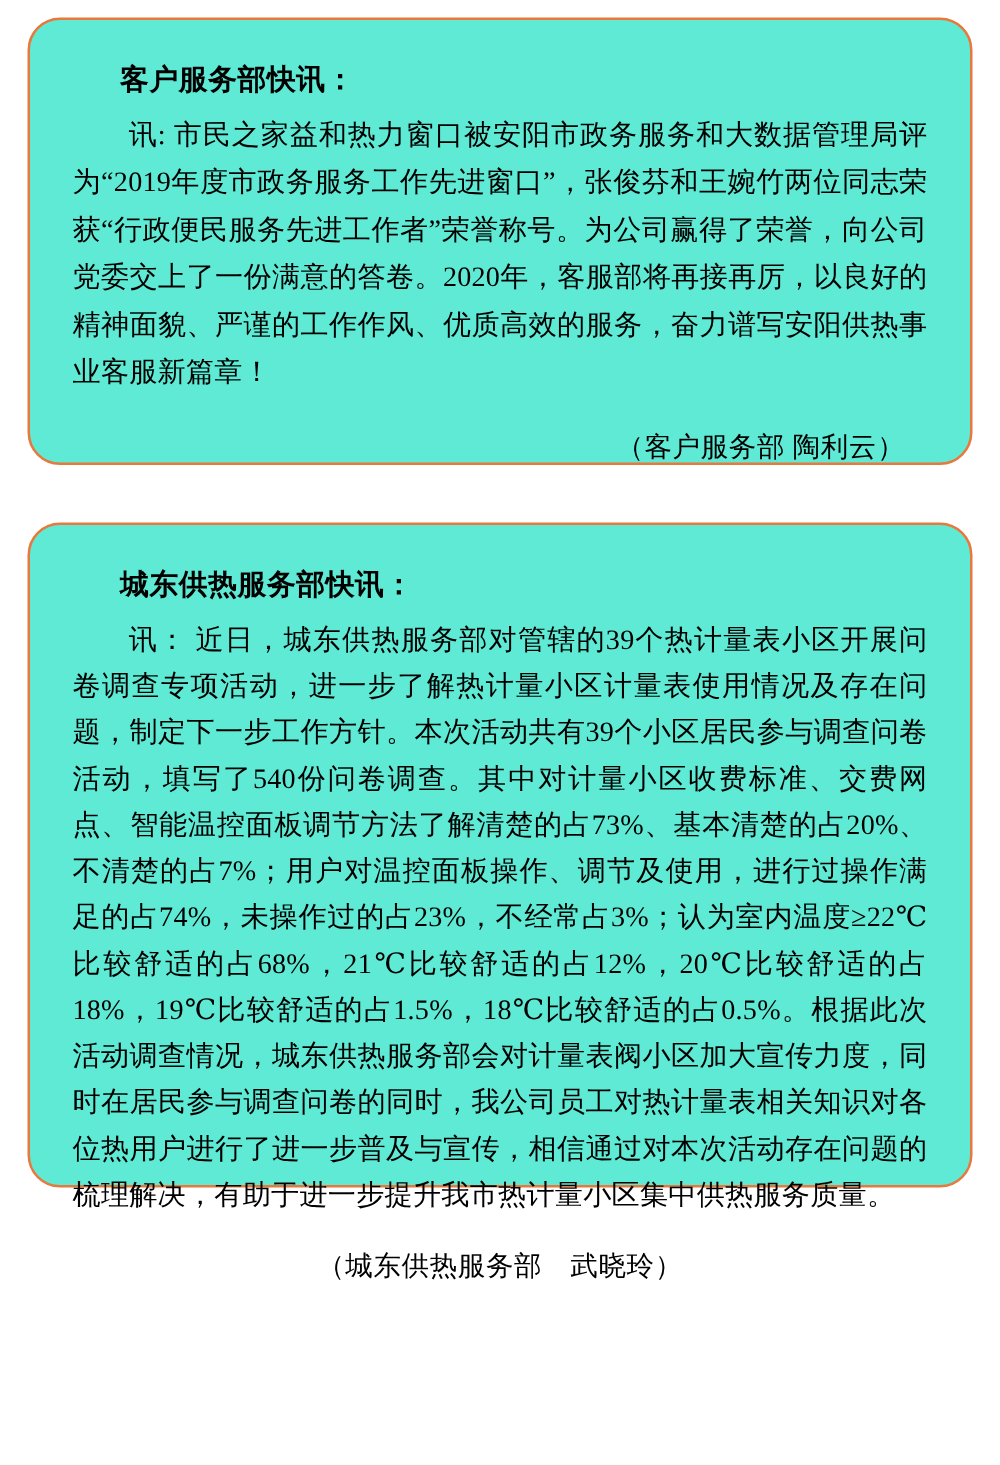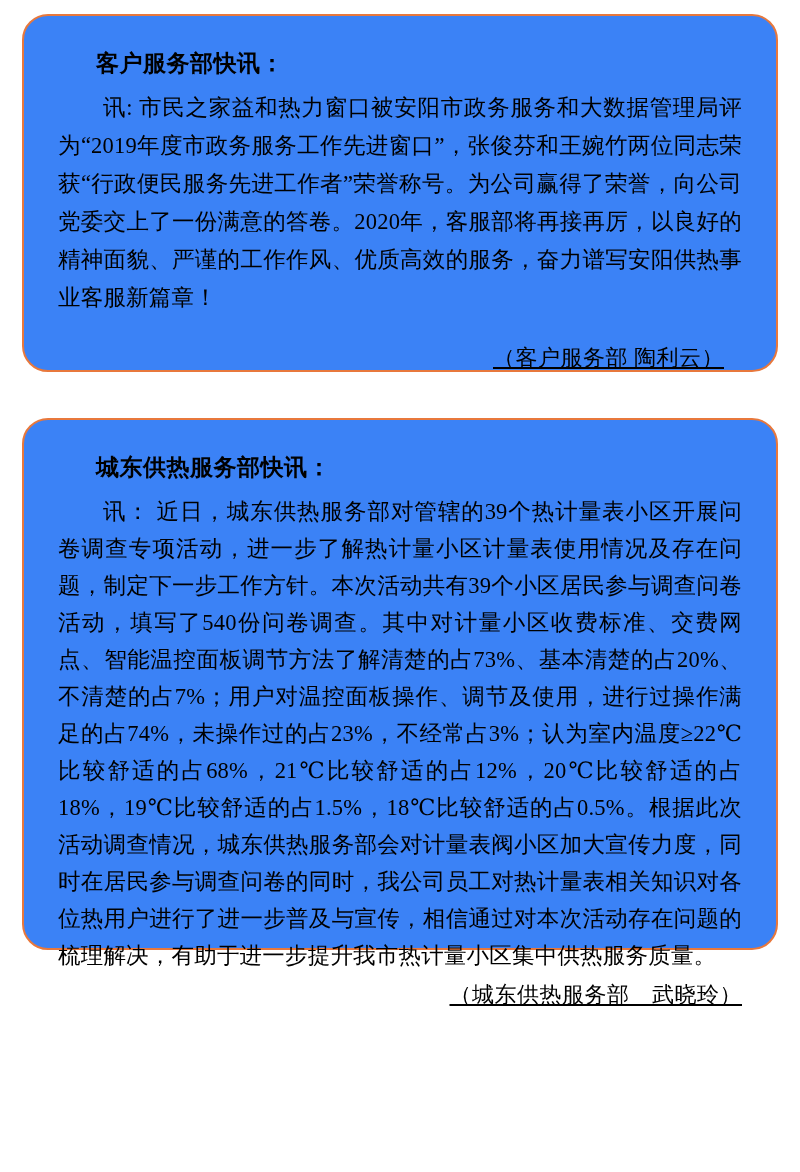--- a/index.html
+++ b/index.html
@@ -21,21 +21,21 @@
     box-sizing: border-box;
     padding: 14px 22px 0 22px;
     display: flex;
     flex-direction: column;
   }
   .card {
     border: 2px solid #e8783c;
     border-radius: 26px;
     box-sizing: border-box;
     padding: 22px 34px 22px 34px;
-    background: #3b82f6;
+    background: #5eead4;
   }
   .card--first {
     height: 358px;
   }
   .gap {
     height: 46px;
   }
   .card--second {
     height: 532px;
   }
@@ -57,24 +57,24 @@
   }
   .body-text--tight {
     line-height: 37px;
   }
   .signature {
     font-size: 22px;
     text-align: right;
     margin-top: 26px;
     padding-right: 18px;
     letter-spacing: 0.5px;
-    text-decoration: underline;
   }
   .signature--center {
-    margin-top: 6px;
+    text-align: center;
+    margin-top: 24px;
     padding-right: 0;
   }
 </style>
 </head>
 <body>
 
 <div class="page">
 
   <div class="card card--first">
     <div class="card-title">客户服务部快讯：</div>

